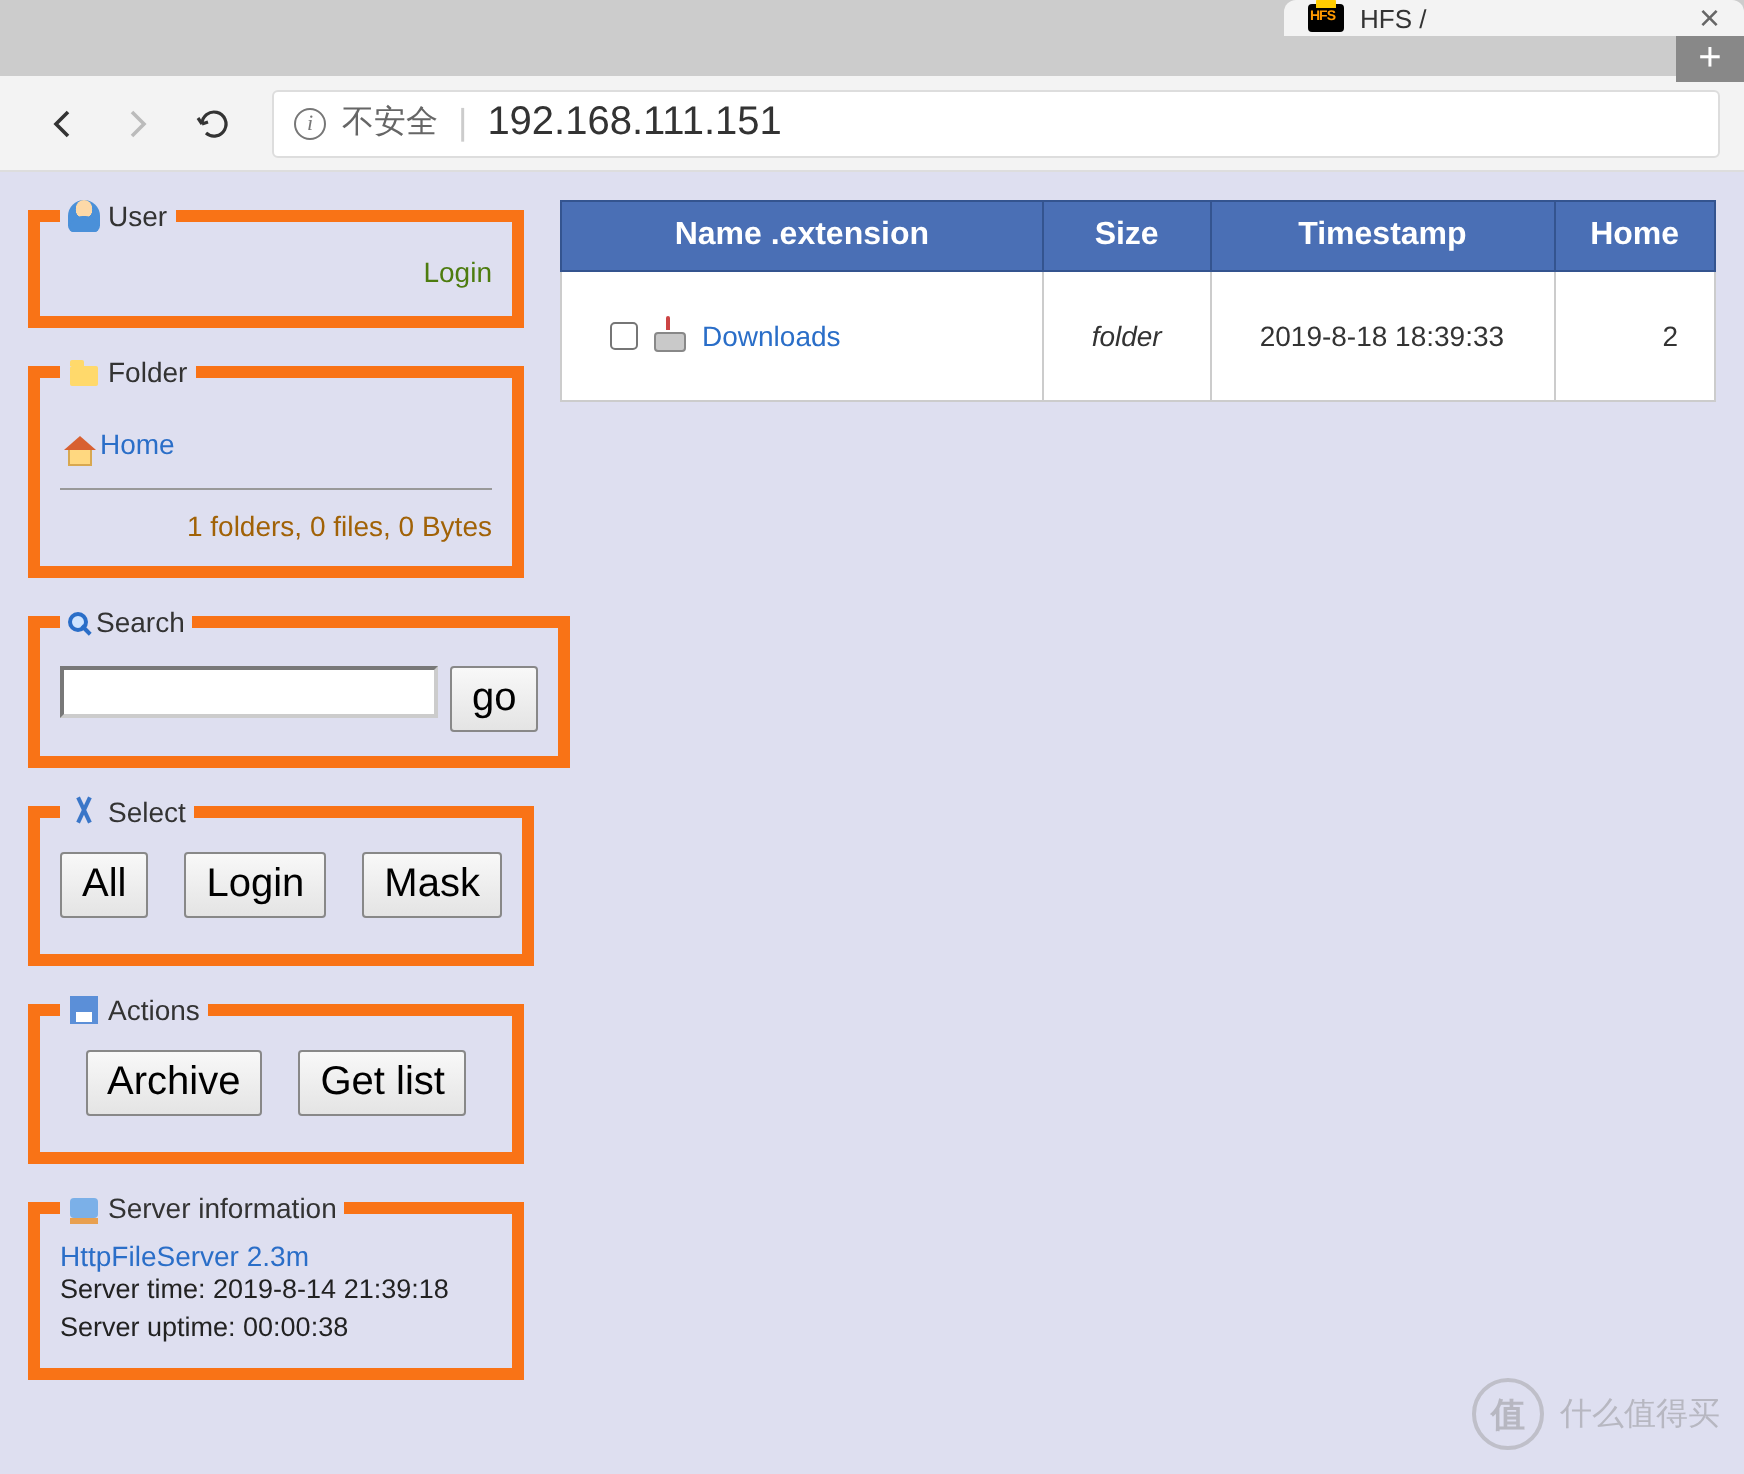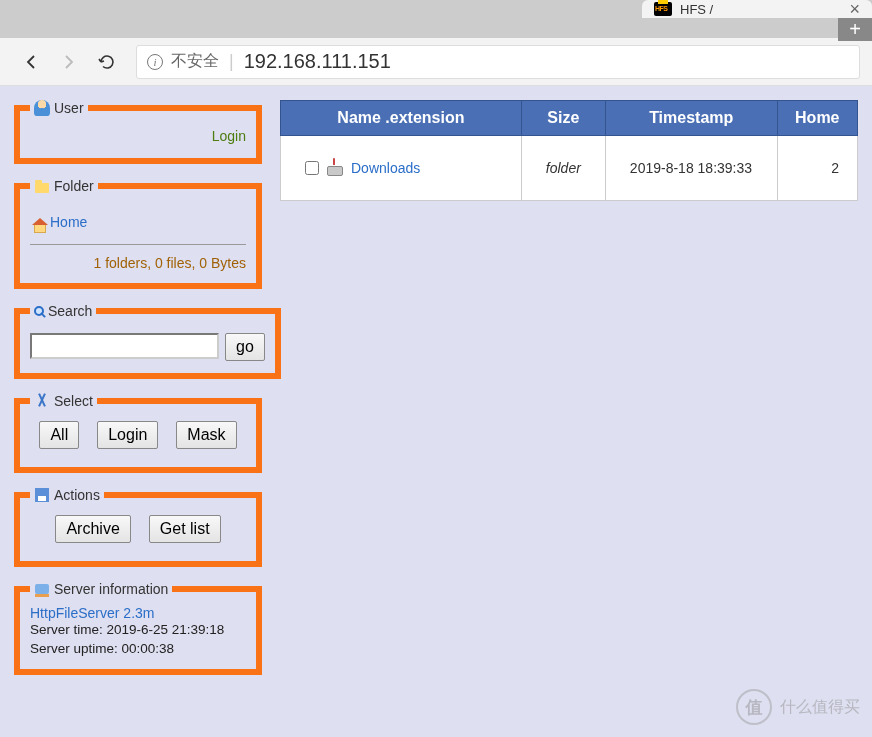--- a/index.html
+++ b/index.html
@@ -44,21 +44,21 @@
 .icon-home::before{content:"";position:absolute;width:0;height:0;border-left:8px solid transparent;border-right:8px solid transparent;border-bottom:7px solid #d86030;top:-7px;left:-3px;}
 .icon-drive::before{content:"";position:absolute;width:14px;height:8px;background:#c9c9c9;border:1px solid #888;border-radius:2px;bottom:0;left:0;}
 .icon-drive::after{content:"";position:absolute;width:2px;height:7px;background:#c44;top:-2px;left:6px;border-radius:1px 1px 0 0;}
 .login-link{display:block;text-align:right;color:#4d7c0f;text-decoration:none;padding:4px 0;}
 .home-row{display:flex;align-items:center;gap:6px;padding:12px 2px 14px 2px;}
 .home-link{color:#2a6ec8;text-decoration:none;}
 .hr{border:none;border-top:1px solid #999;margin:0 0 8px 0;}
 .stats{text-align:right;color:#a16207;padding:2px 0;}
 .search-row{display:flex;gap:6px;padding:6px 0 2px 0;}
 .search-input{flex:1;border:2px inset #ccc;height:26px;background:#fff;padding:0 4px;}
-.btn{background:linear-gradient(#f8f8f8,#e4e4e4);border:1px solid #888;padding:4px 10px;cursor:pointer;font-size:16px;border-radius:2px;}
+.btn{background:linear-gradient(#f8f8f8,#e4e4e4);border:1px solid #888;padding:4px 10px;cursor:pointer;font-size:20px;border-radius:2px;}
 .btns-row{display:flex;gap:18px;justify-content:center;padding:4px 0 8px 0;}
 .center-txt{text-align:center;color:#333;padding-top:2px;}
 .srv-link{color:#2a6ec8;text-decoration:none;}
 .srv-line{color:#222;font-size:13.5px;line-height:1.4;}
 .main{flex:1;}
 table{border-collapse:collapse;width:100%;background:#fff;}
 th{background:#4a6fb5;color:#fff;font-weight:bold;padding:8px;border:1px solid #34548f;font-size:16px;}
 th:first-child{width:42%;text-align:center;}
 th:nth-child(2){width:14%;}
 th:nth-child(3){width:30%;}
@@ -167,21 +167,21 @@
           <button class="btn">Get list</button>
         </div>
       </fieldset>
 
       <fieldset>
         <legend>
           <span class="icon icon-server"></span>
           <span>Server information</span>
         </legend>
         <a href="#" class="srv-link">HttpFileServer 2.3m</a>
-        <div class="srv-line">Server time: 2019-6-25 21:39:18</div>
+        <div class="srv-line">Server time: 2019-8-14 21:39:18</div>
         <div class="srv-line">Server uptime: 00:00:38</div>
       </fieldset>
     </div>
 
     <div class="main">
       <table>
         <thead>
           <tr>
             <th>Name .extension</th>
             <th>Size</th>

